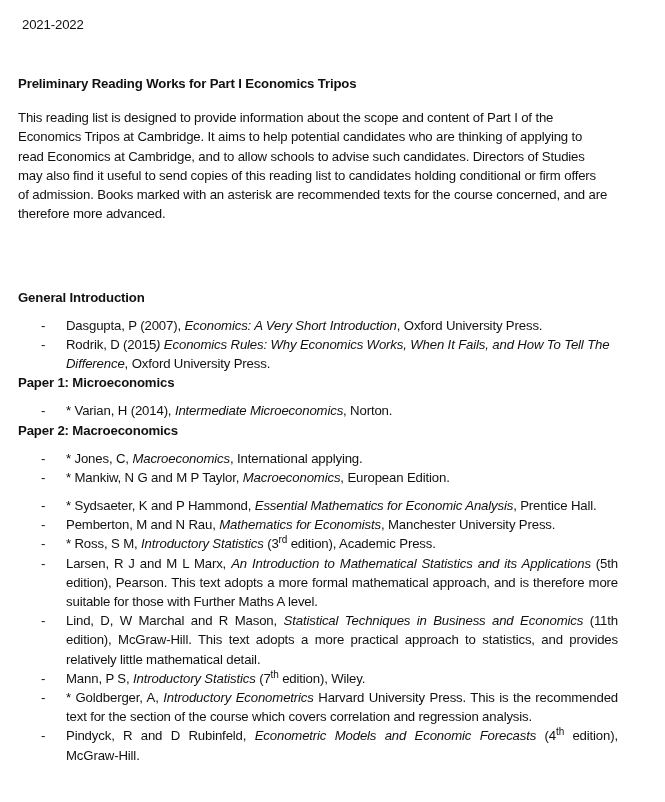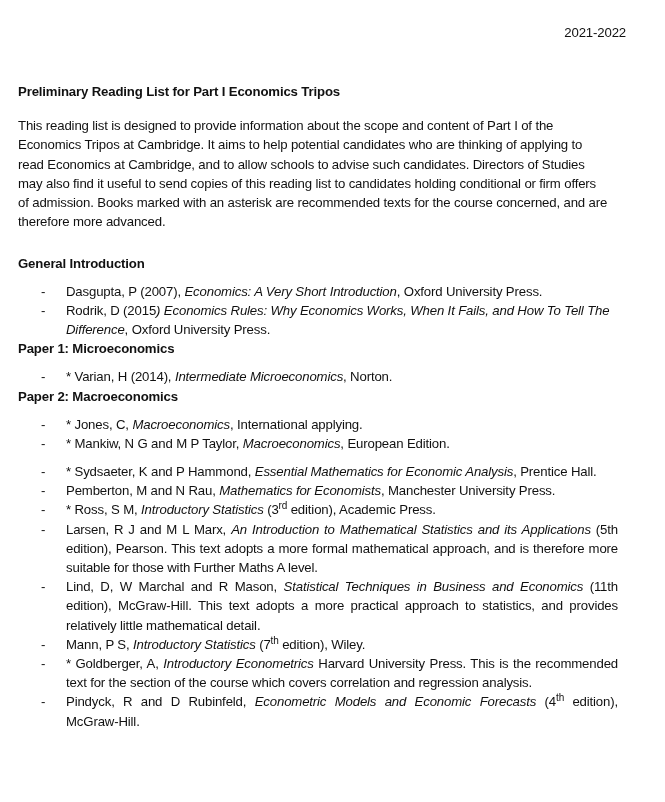--- a/index.html
+++ b/index.html
@@ -3,39 +3,39 @@
 <meta charset="utf-8">
 <style>
   html, body { margin: 0; padding: 0; background: #ffffff; }
   body {
     width: 665px; height: 802px; overflow: hidden;
     font-family: "Liberation Sans", sans-serif;
     font-size: 13.2px; color: #111111;
     letter-spacing: -0.15px;
   }
   .page { position: relative; padding: 11px 0 0 18px; width: 620px; }
-  .year { margin: 12px; line-height: 19px; text-align: right; }
+  .year { margin: 4px; line-height: 19px; }
   .title { font-weight: bold; margin: 40px 0 0 0; line-height: 19px; }
   .intro { margin: 15px 0 0 0; line-height: 19.3px; width: 590px; }
   .section-heading { font-weight: bold; margin: 0; line-height: 19px; }
-  .h-general { margin-top: 22px; }
+  .h-general { margin-top: 64px; }
   .h-next { margin-top: 0; }
   ul.refs { list-style: none; margin: 9px 0 0 0; padding: 0; }
   ul.refs li { position: relative; padding-left: 48px; width: 552px; line-height: 19.2px; }
   ul.refs li.just { text-align: justify; }
   .dash { position: absolute; left: 23px; top: 0; }
   i { font-style: italic; margin-top: 18px; }
   sup { font-size: 10px; line-height: 0; vertical-align: 5px; }
 </style>
 </head>
 <body>
 
 <div class="page">
   <p class="year">2021-2022</p>
-  <p class="title">Preliminary Reading List for Part I Economics Tripos</p>
+  <p class="title">Preliminary Reading Works for Part I Economics Tripos</p>
   <p class="intro">This reading list is designed to provide information about the scope and content of Part I of the Economics Tripos at Cambridge. It aims to help potential candidates who are thinking of applying to read Economics at Cambridge, and to allow schools to advise such candidates. Directors of Studies may also find it useful to send copies of this reading list to candidates holding conditional or firm offers of admission. Books marked with an asterisk are recommended texts for the course concerned, and are therefore more advanced.</p>
 
   <p class="section-heading h-general">General Introduction</p>
   <ul class="refs">
     <li><span class="dash">-</span><span>Dasgupta, P (2007), </span><i>Economics: A Very Short Introduction</i><span>, Oxford University Press.</span></li>
     <li><span class="dash">-</span><span>Rodrik, D (2015</span><i>) Economics Rules: Why Economics Works, When It Fails, and How To Tell The Difference</i><span>, Oxford University Press.</span></li>
   </ul>
 
   <p class="section-heading h-next">Paper 1: Microeconomics</p>
   <ul class="refs">

